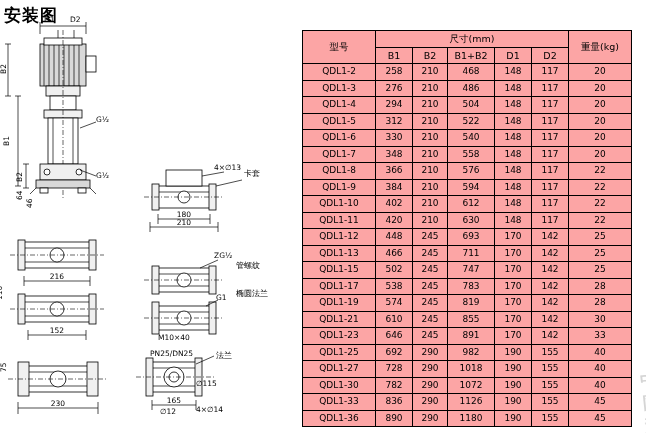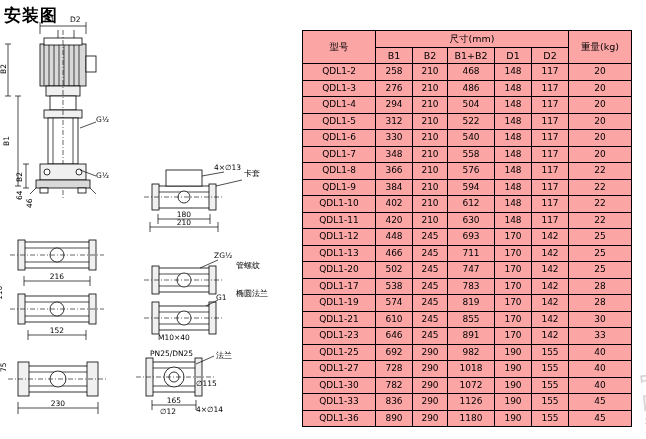--- a/index.html
+++ b/index.html
@@ -370,21 +370,21 @@
           <tr>
             <td class="model-cell col-model">QDL1-13</td>
             <td class="col-b1">466</td>
             <td class="col-b2">245</td>
             <td class="col-b12">711</td>
             <td class="col-d1">170</td>
             <td class="col-d2">142</td>
             <td class="col-w">25</td>
           </tr>
           <tr>
-            <td class="model-cell col-model">QDL1-20</td>
+            <td class="model-cell col-model">QDL1-15</td>
             <td class="col-b1">502</td>
             <td class="col-b2">245</td>
             <td class="col-b12">747</td>
             <td class="col-d1">170</td>
             <td class="col-d2">142</td>
             <td class="col-w">25</td>
           </tr>
           <tr>
             <td class="model-cell col-model">QDL1-17</td>
             <td class="col-b1">538</td>

